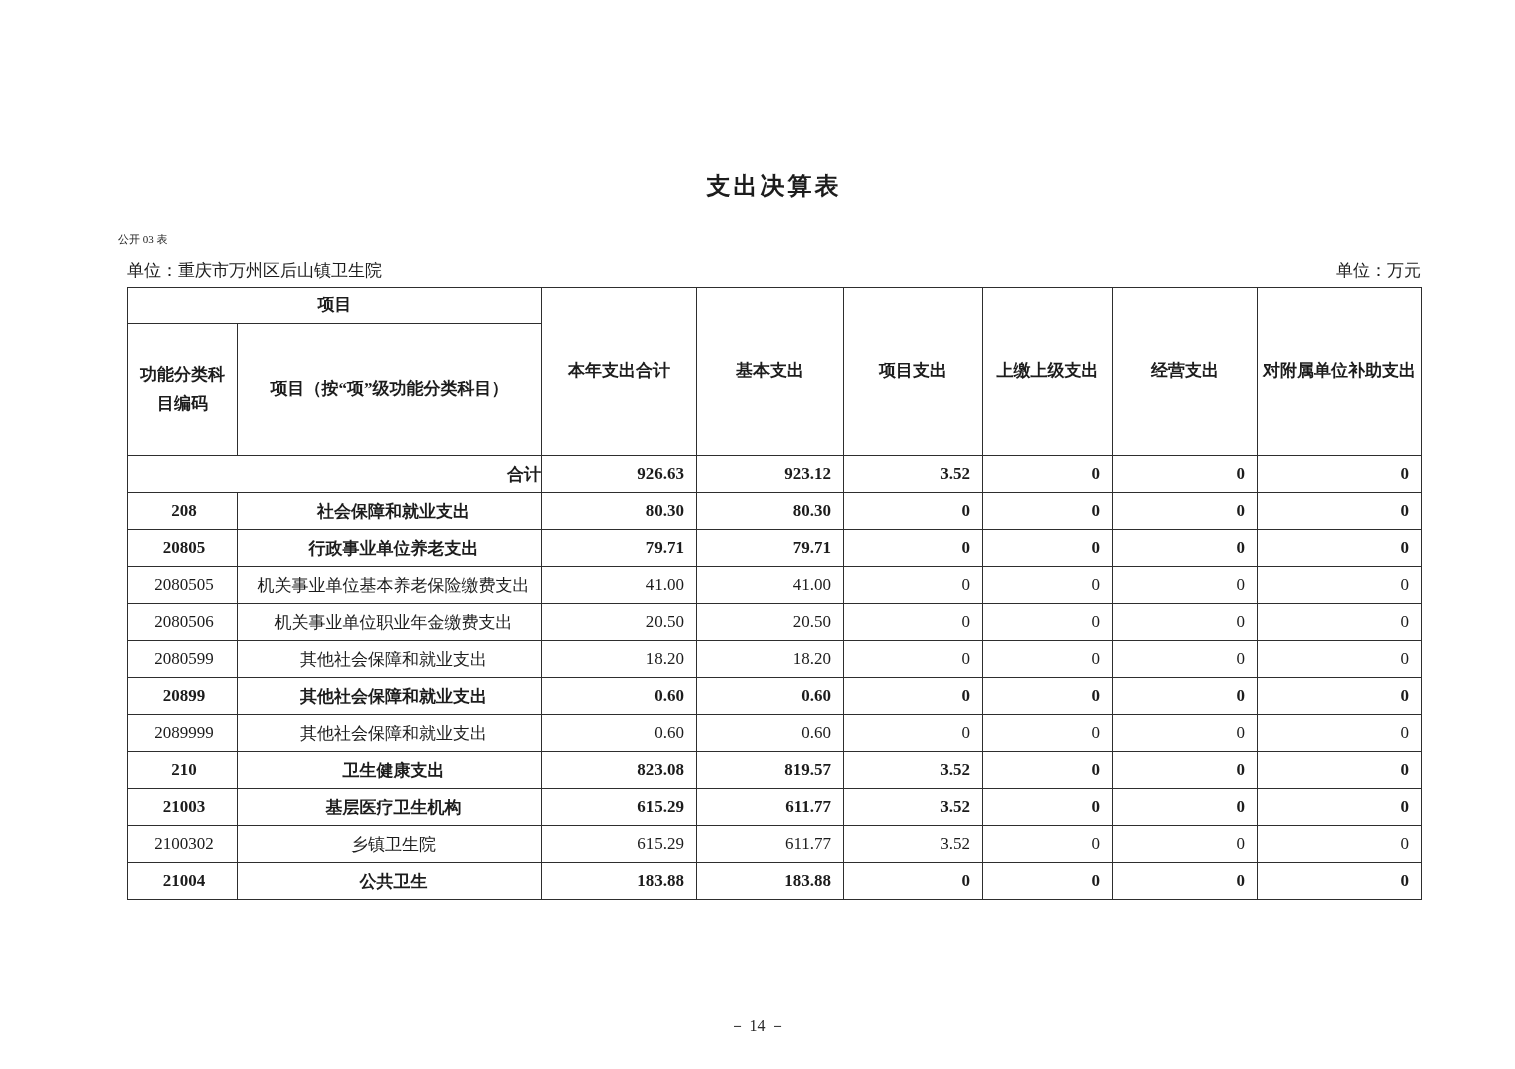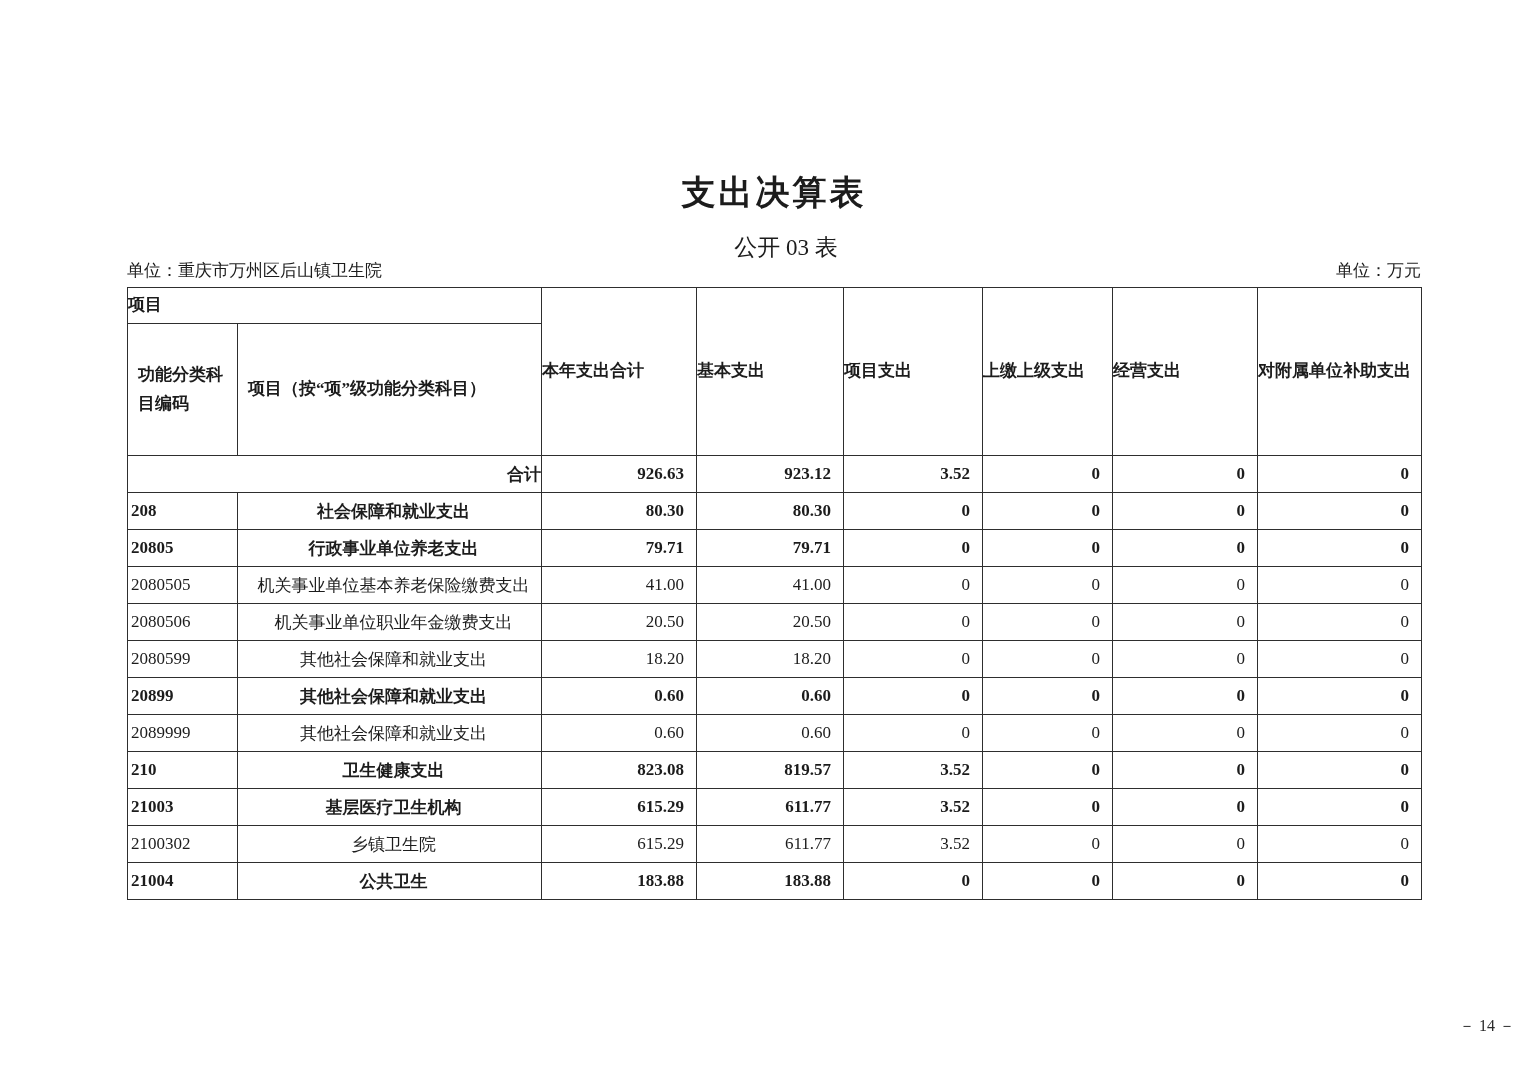--- a/index.html
+++ b/index.html
@@ -10,29 +10,29 @@
     color: #1c1c1c;
     position: relative;
     overflow: hidden;
   }
   .page { position: absolute; inset: 0; background: #ffffff; }
 
   .doc-title {
     position: absolute;
     top: 170px; left: 127px; width: 1294px;
     text-align: center;
-    font-size: 34px;
+    font-size: 24px;
     font-weight: bold;
     letter-spacing: 3px;
   }
   .pub-label {
     position: absolute;
-    top: 232px; left: 139px; width: 1294px;
-    text-align: center;
-    font-size: 23px;
+    top: 232px; left: 118px; width: 1294px;
+    text-align: left;
+    font-size: 11px;
   }
   .unit-row {
     position: absolute;
     top: 259px; left: 127px; width: 1294px;
     display: flex;
     justify-content: space-between;
     font-size: 17px;
   }
 
   table.fin-table {
@@ -43,36 +43,36 @@
     table-layout: fixed;
   }
   .fin-table th, .fin-table td {
     border: 1px solid #2e2e2e;
     font-size: 17px;
     vertical-align: middle;
     overflow: hidden;
   }
   .fin-table thead th {
     font-weight: bold;
-    text-align: left;
+    text-align: center;
     line-height: 1.7;
   }
   .row-group-hd th { height: 36px; }
   .row-sub-hd th { height: 132px; padding: 0 10px; }
   .fin-table tbody td { height: 37px; }
-  .cell-code { text-align: left; padding-left: 3px; }
+  .cell-code { text-align: center; padding-left: 3px; }
   .cell-name { text-align: center; padding-left: 8px; }
   .cell-num  { text-align: right; padding-right: 12px; }
   .cell-merged { text-align: right; }
   tr.bold td { font-weight: bold; }
 
   .page-num {
     position: absolute;
     top: 1016px; left: 0; width: 100%;
-    text-align: right;
+    text-align: center;
     font-size: 16px;
     color: #2a2a2a;
   }
 </style>
 </head>
 <body>
 
 <div class="page">
 
   <div class="doc-title">支出决算表</div>

